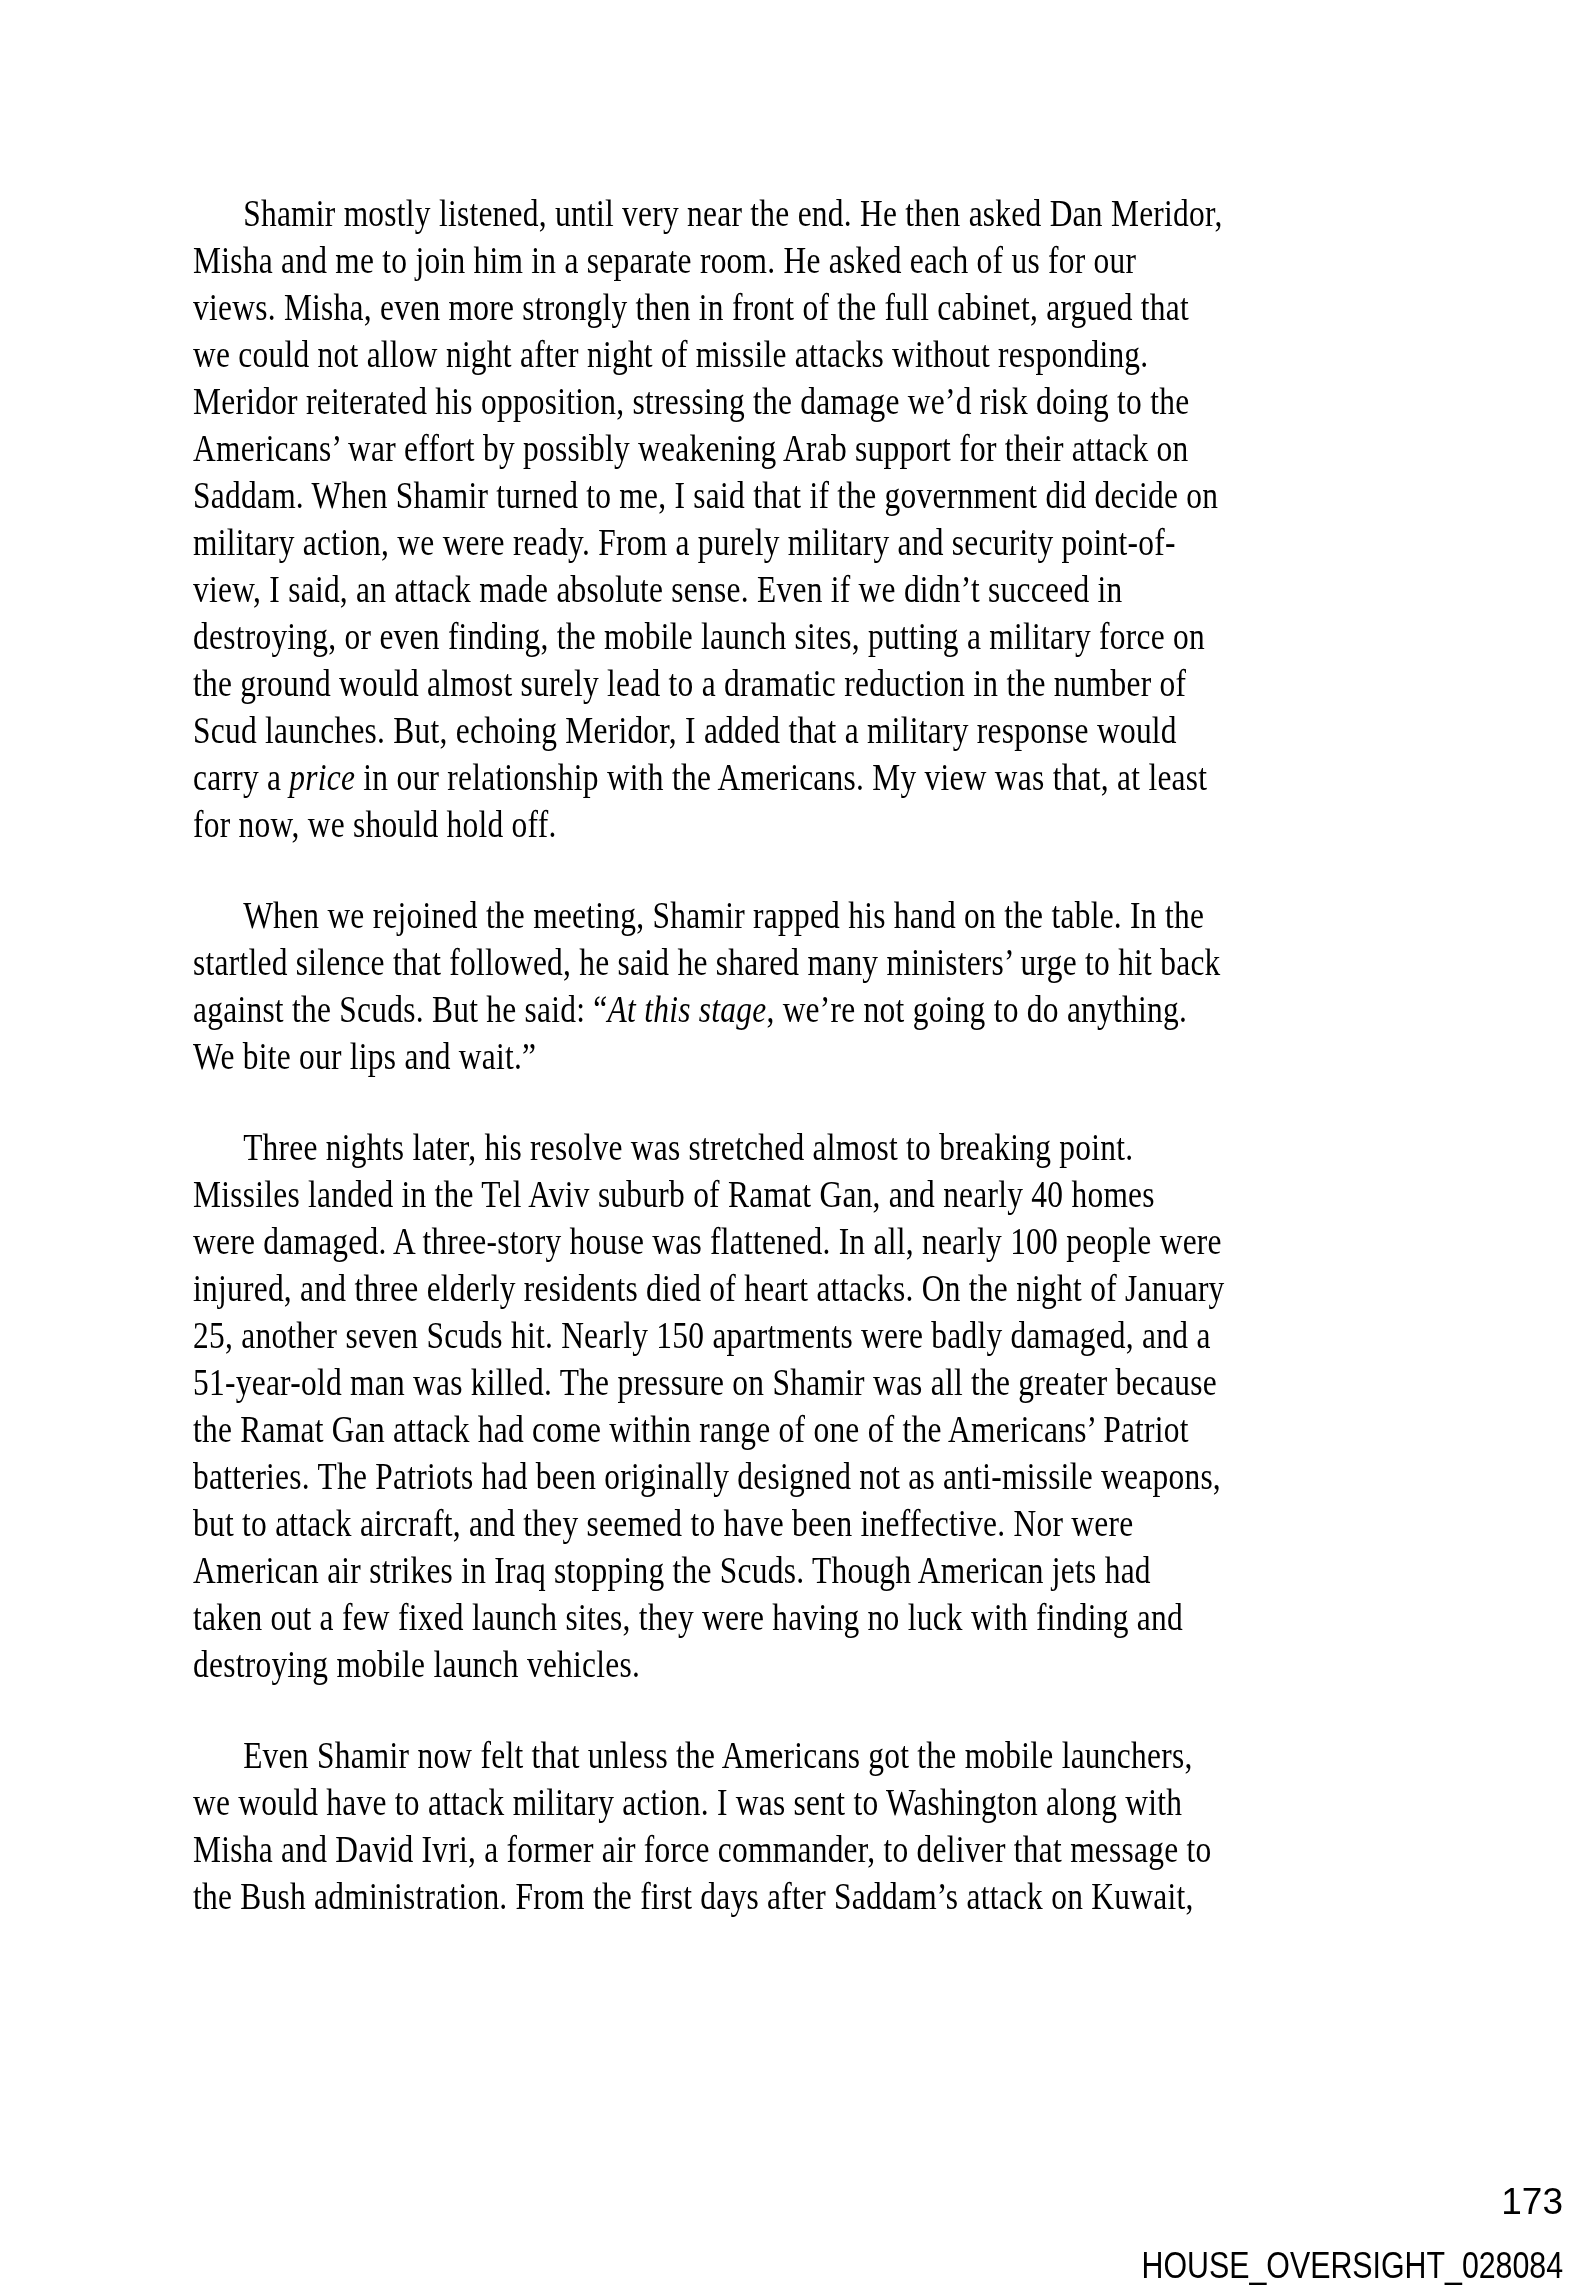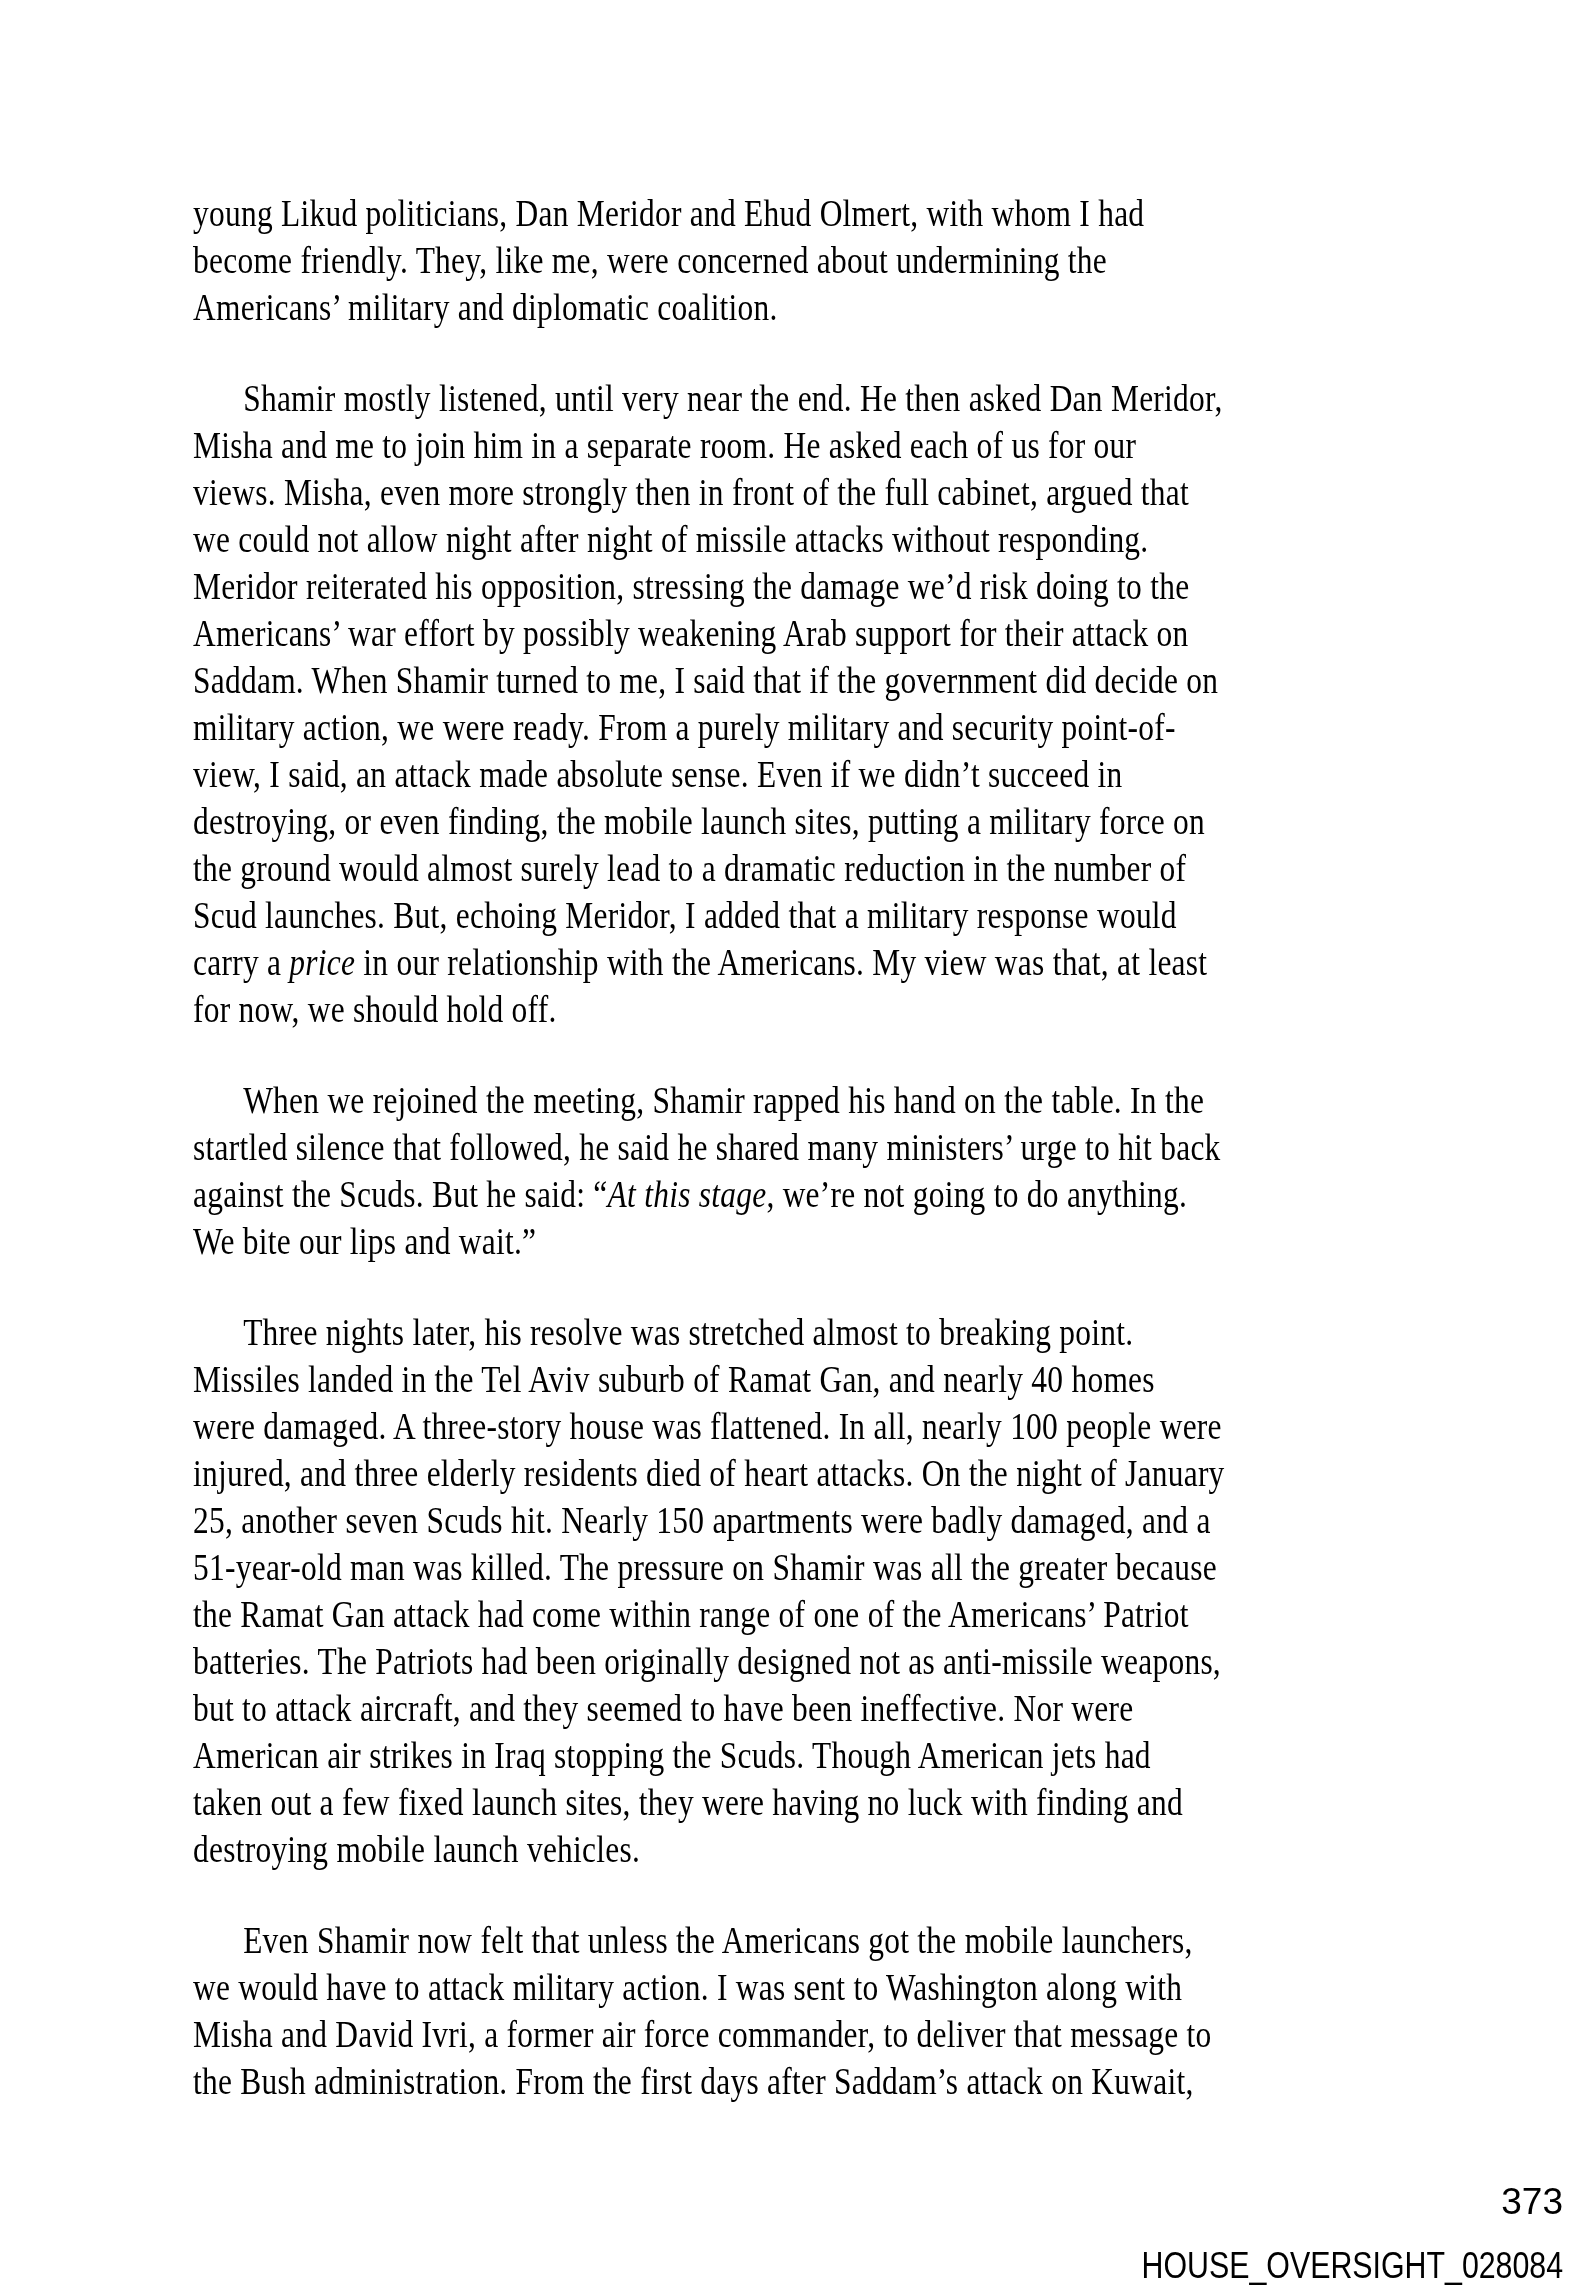--- a/index.html
+++ b/index.html
@@ -56,25 +56,20 @@
     white-space: pre;
     transform: scaleX(0.82);
     transform-origin: 100% 0;
   }
 </style>
 </head>
 <body>
 
 <div class="page">
   <div class="text-block">
-      <div class="para">
-        <div class="line first">young Likud politicians, Dan Meridor and Ehud Olmert, with whom I had</div>
-        <div class="line">become friendly. They, like me, were concerned about undermining the</div>
-        <div class="line">Americans’ military and diplomatic coalition.</div>
-      </div>
       <div class="para indent">
         <div class="line first">Shamir mostly listened, until very near the end. He then asked Dan Meridor,</div>
         <div class="line">Misha and me to join him in a separate room. He asked each of us for our</div>
         <div class="line">views. Misha, even more strongly then in front of the full cabinet, argued that</div>
         <div class="line">we could not allow night after night of missile attacks without responding.</div>
         <div class="line">Meridor reiterated his opposition, stressing the damage we’d risk doing to the</div>
         <div class="line">Americans’ war effort by possibly weakening Arab support for their attack on</div>
         <div class="line">Saddam. When Shamir turned to me, I said that if the government did decide on</div>
         <div class="line">military action, we were ready. From a purely military and security point-of-</div>
         <div class="line">view, I said, an attack made absolute sense. Even if we didn’t succeed in</div>
@@ -104,16 +99,16 @@
         <div class="line">taken out a few fixed launch sites, they were having no luck with finding and</div>
         <div class="line">destroying mobile launch vehicles.</div>
       </div>
       <div class="para indent">
         <div class="line first">Even Shamir now felt that unless the Americans got the mobile launchers,</div>
         <div class="line">we would have to attack military action. I was sent to Washington along with</div>
         <div class="line">Misha and David Ivri, a former air force commander, to deliver that message to</div>
         <div class="line">the Bush administration. From the first days after Saddam’s attack on Kuwait,</div>
       </div>
     </div>
-  <div class="page-number">373</div>
+  <div class="page-number">173</div>
   <div class="bates-stamp">HOUSE_OVERSIGHT_028084</div>
 </div>
 
 
 </body></html>

